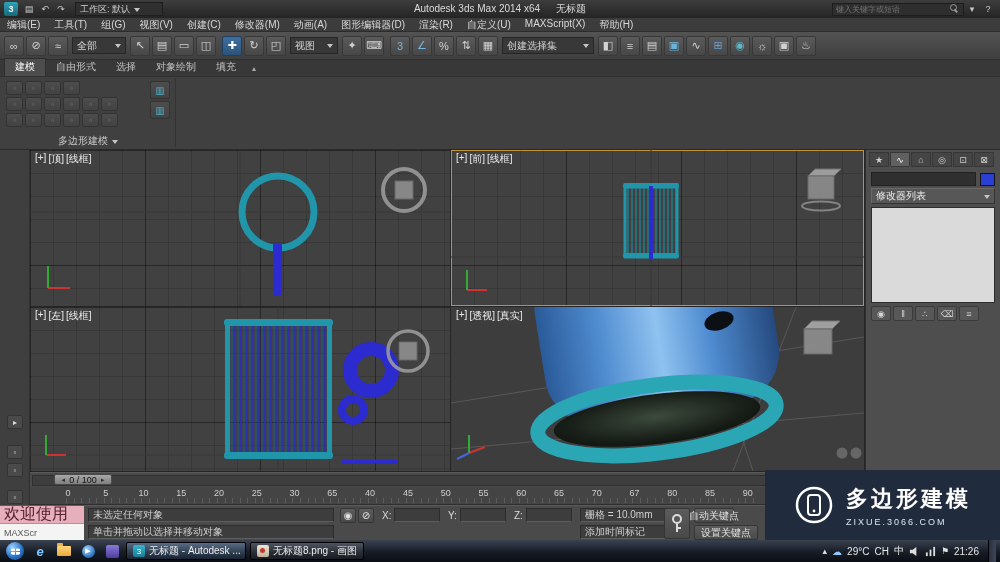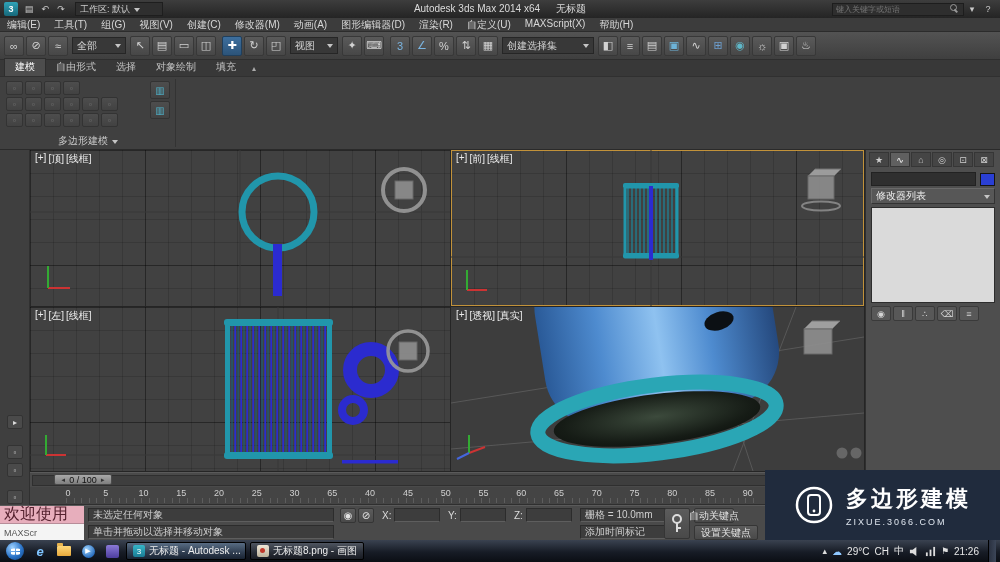--- a/index.html
+++ b/index.html
@@ -564,21 +564,21 @@
       <span>25</span>
       <span>30</span>
       <span>65</span>
       <span>40</span>
       <span>45</span>
       <span>50</span>
       <span>55</span>
       <span>60</span>
       <span>65</span>
       <span>70</span>
-      <span>75</span>
+      <span>67</span>
       <span>80</span>
       <span>85</span>
       <span>90</span>
     </div>
 </div>
 
 <div class="band statusbar">
   <div class="listener">
     <div class="pink">欢迎使用</div>
     <div class="white">MAXScr</div>

